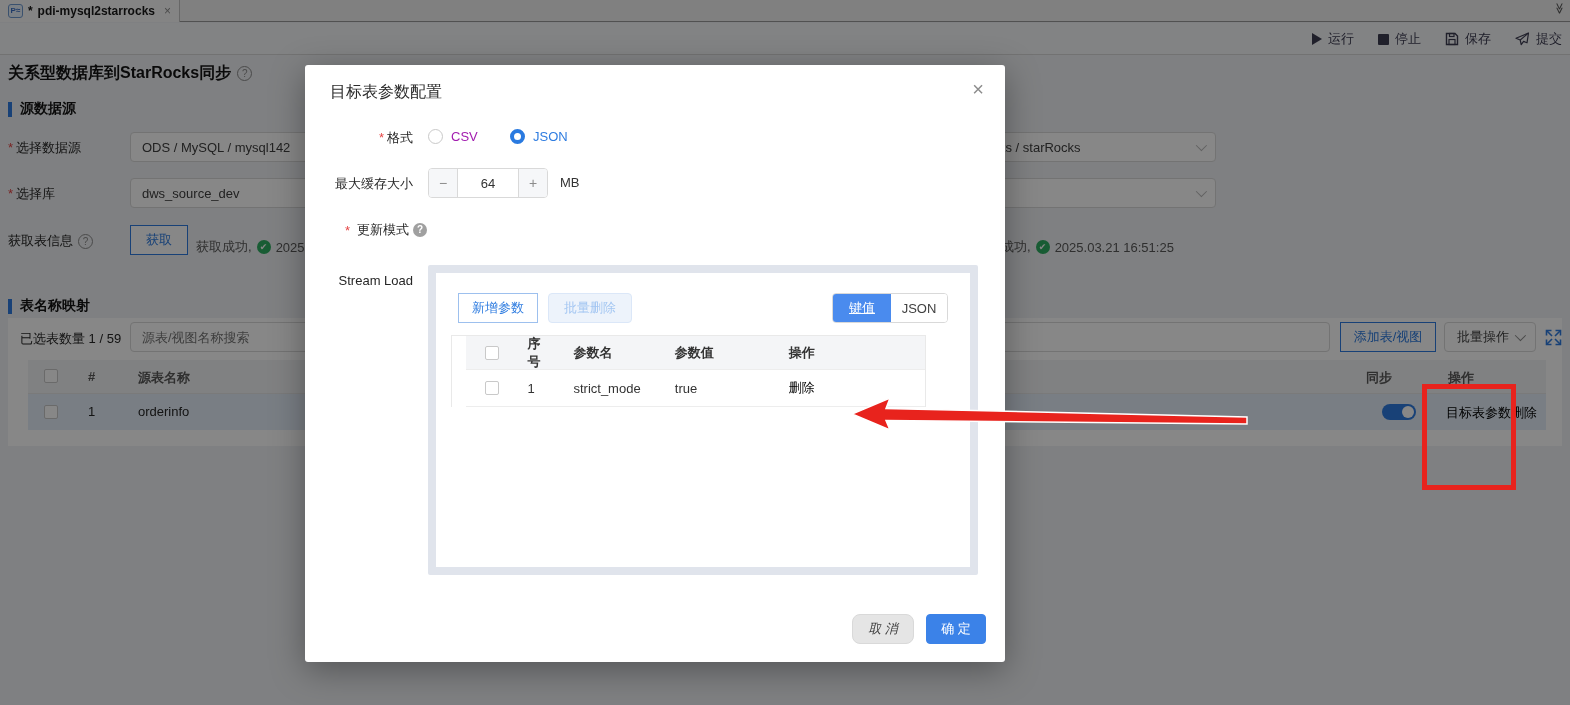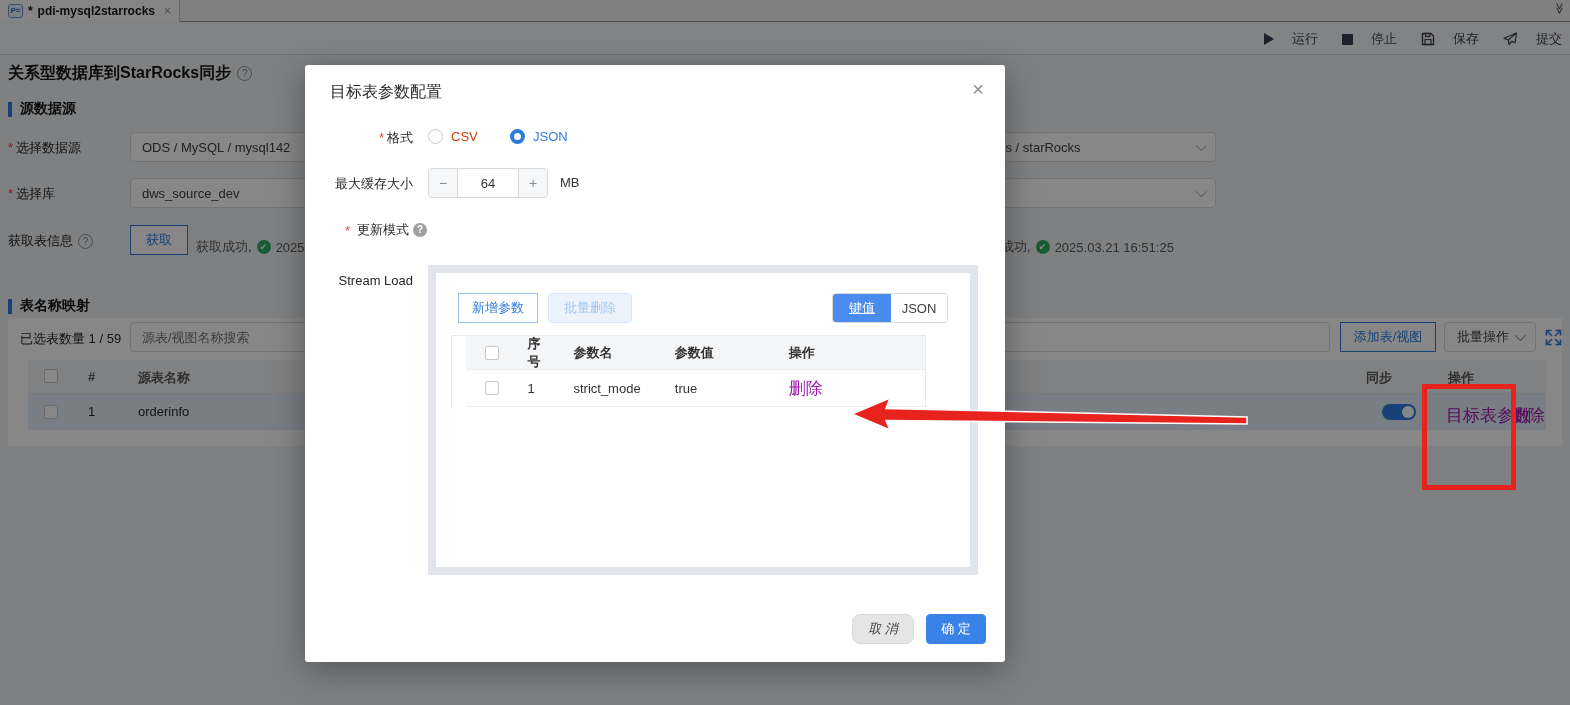--- a/index.html
+++ b/index.html
@@ -13,21 +13,21 @@
        display:flex;align-items:center;gap:5px;padding:0 8px;}
   .tabicon{width:18px;height:14px;border:1px solid #6f9ad0;border-radius:3px;background:#e9f1fc;
            color:#3a6fc4;font-size:8px;font-weight:bold;line-height:12px;text-align:center;}
   .tabstar{font-weight:bold;color:#111;font-size:12px;}
   .tablabel{font-size:12px;font-weight:bold;color:#1a1a1a;white-space:nowrap;}
   .tabclose{color:#8c8c8c;font-size:12px;margin-left:4px;}
   .collapse{right:4px;top:2px;color:#555;font-size:11px;display:inline-block;transform:rotate(90deg);}
 
   .toolbar{left:0;top:23px;width:1570px;height:32px;background:#f6f7f9;border-bottom:1px solid #d8d8d8;}
   .toolgroup{position:absolute;right:8px;top:0;height:32px;display:flex;align-items:center;gap:24px;}
-  .toolbtn{display:flex;align-items:center;gap:18px;color:#3d3d52;font-size:13px;white-space:nowrap;cursor:pointer;text-align:center;}
+  .toolbtn{display:flex;align-items:center;gap:6px;color:#3d3d52;font-size:13px;white-space:nowrap;cursor:pointer;text-align:center;}
   .icon-play{width:0;height:0;border-top:6px solid transparent;border-bottom:6px solid transparent;border-left:10px solid #3d3d52;}
   .icon-stop{width:11px;height:11px;background:#3d3d52;border-radius:1px;}
 
   
   .pgtitle{left:8px;top:63px;font-size:16px;font-weight:bold;color:#141414;display:flex;align-items:center;gap:6px;}
   .helpO{width:15px;height:15px;border:1px solid #8c8c8c;border-radius:50%;color:#8c8c8c;font-size:10px;
          line-height:13px;text-align:center;font-weight:normal;display:inline-block;}
   .helpF{width:14px;height:14px;background:#a0a0a0;border-radius:50%;color:#fff;font-size:10px;
          line-height:14px;text-align:center;font-weight:bold;display:inline-block;}
   .section{display:flex;align-items:center;gap:8px;font-size:14px;font-weight:bold;color:#141414;}
@@ -46,34 +46,34 @@
         display:flex;align-items:center;justify-content:center;gap:6px;cursor:pointer;}
   .status{display:flex;align-items:center;gap:5px;font-size:13px;color:#595959;white-space:nowrap;}
   .okcheck{width:14px;height:14px;border-radius:50%;background:#2fae62;color:#fff;font-size:9px;line-height:14px;
            text-align:center;display:inline-block;}
   .card{left:8px;top:318px;width:1554px;height:128px;background:#fff;}
   .thead{background:#f2f3f5;border-bottom:1px solid #e6e6e6;}
   .thtext{font-size:13px;color:#595959;font-weight:bold;}
   .cbox{width:14px;height:14px;border:1px solid #c9c9c9;border-radius:2px;background:#fff;}
   .rowsel{background:#e4eef9;}
   .celltext{font-size:13px;color:#262626;}
-  .link{font-size:17px;color:#a21caf;cursor:pointer;white-space:nowrap;}
+  .link{font-size:13px;color:#000000;cursor:pointer;white-space:nowrap;}
   .toggle{width:34px;height:16px;border-radius:9px;background:#2e7ce0;position:relative;cursor:pointer;}
   .toggle .knob{position:absolute;right:2px;top:2px;width:12px;height:12px;border-radius:50%;background:#fff;}
 
   
   .overlay{left:0;top:0;width:1570px;height:705px;background:rgba(0,0,0,0.47);z-index:10;}
   .modal{left:305px;top:65px;width:700px;height:597px;background:#fff;border-radius:3px;z-index:20;
          box-shadow:0 8px 34px rgba(0,0,0,0.35);}
   .mtitle{left:25px;top:17px;font-size:16px;color:#2b2b2b;font-weight:500;}
   .mclose{right:21px;top:14px;font-size:20px;color:#8c8c8c;cursor:pointer;line-height:20px;}
   .mlabel{left:0;width:108px;text-align:right;font-size:13px;color:#262626;white-space:nowrap;}
   .radio{width:15px;height:15px;border-radius:50%;background:#fff;border:1px solid #c9c9c9;}
   .radio.on{border:4.5px solid #2a7ae0;}
-  .rlabel{font-size:13px;color:#c2410c;}
+  .rlabel{font-size:13px;color:#a21caf;}
   .rlabel.on{color:#2e7ce0;}
   .stepper{left:123px;top:103px;height:30px;display:flex;border:1px solid #d9d9d9;border-radius:4px;overflow:hidden;}
   .stepbtn{width:28px;background:#f6f7f9;color:#8c8c8c;font-size:14px;display:flex;align-items:center;
            justify-content:center;cursor:pointer;}
   .stepval{width:62px;border:0;border-left:1px solid #d9d9d9;border-right:1px solid #d9d9d9;text-align:center;
            font-size:13px;color:#333;outline:none;}
   .panel{left:123px;top:200px;width:550px;height:310px;background:#e0e4ec;border-radius:2px;}
   .panelin{left:8px;top:8px;width:534px;height:294px;background:#fff;}
   .segwrap{position:absolute;right:22px;top:20px;height:30px;display:flex;border:1px solid #d9d9d9;border-radius:4px;overflow:hidden;}
   .seg{height:28px;display:flex;align-items:center;justify-content:center;font-size:13px;cursor:pointer;}

